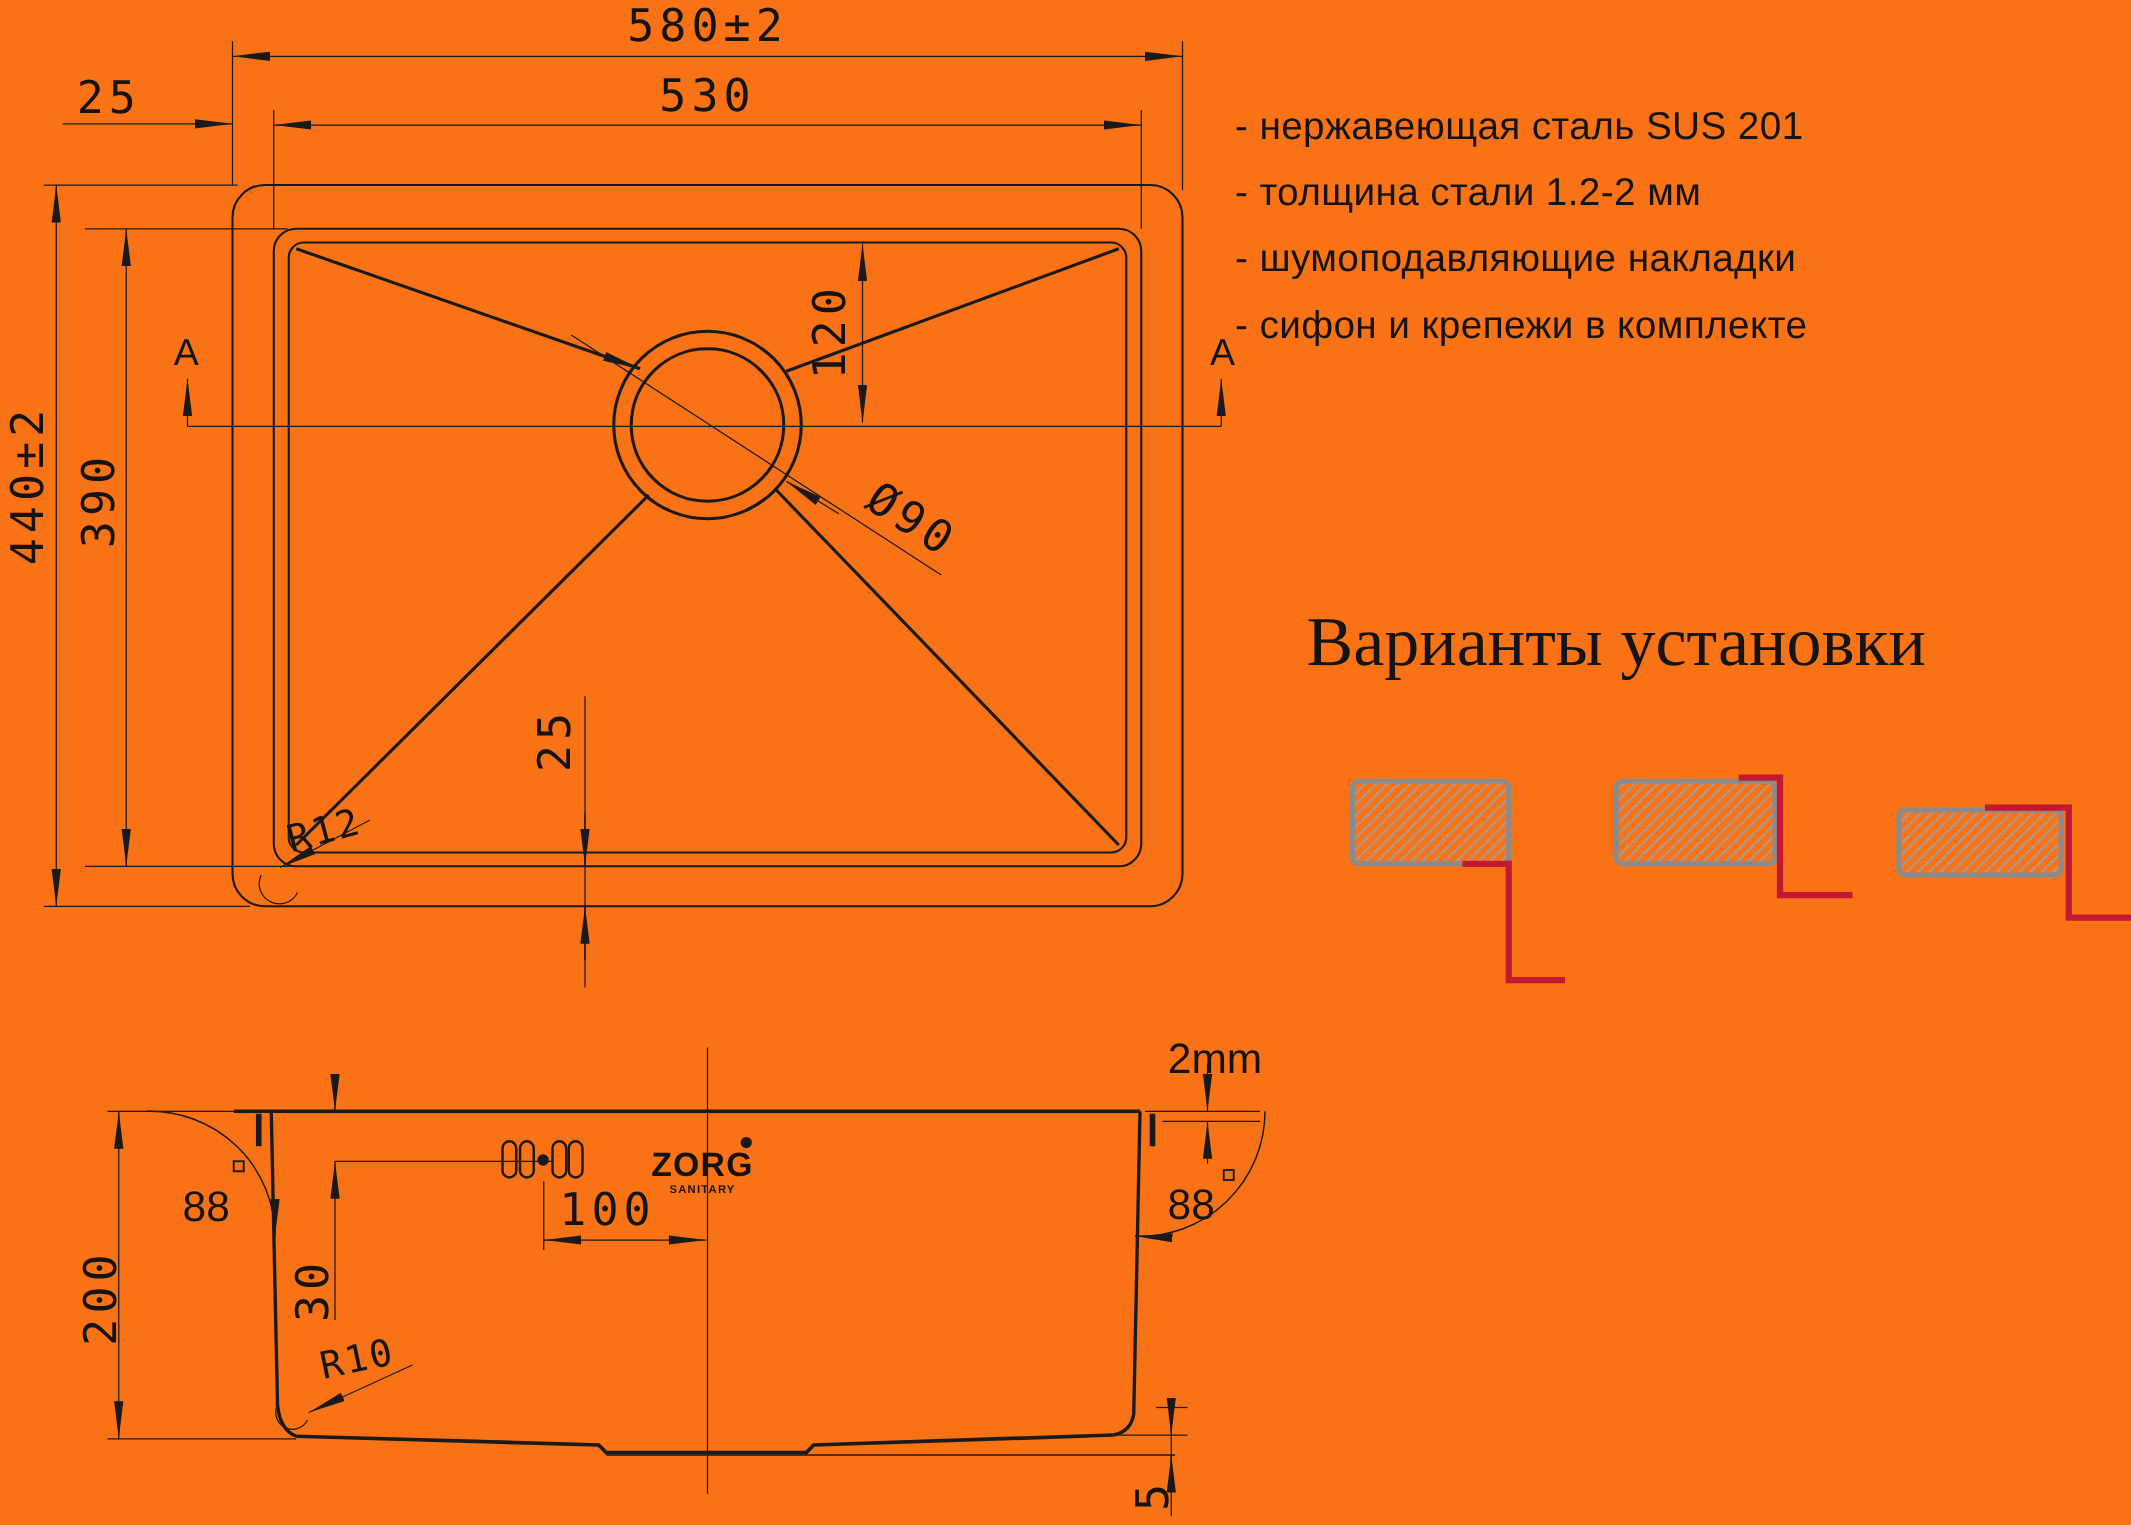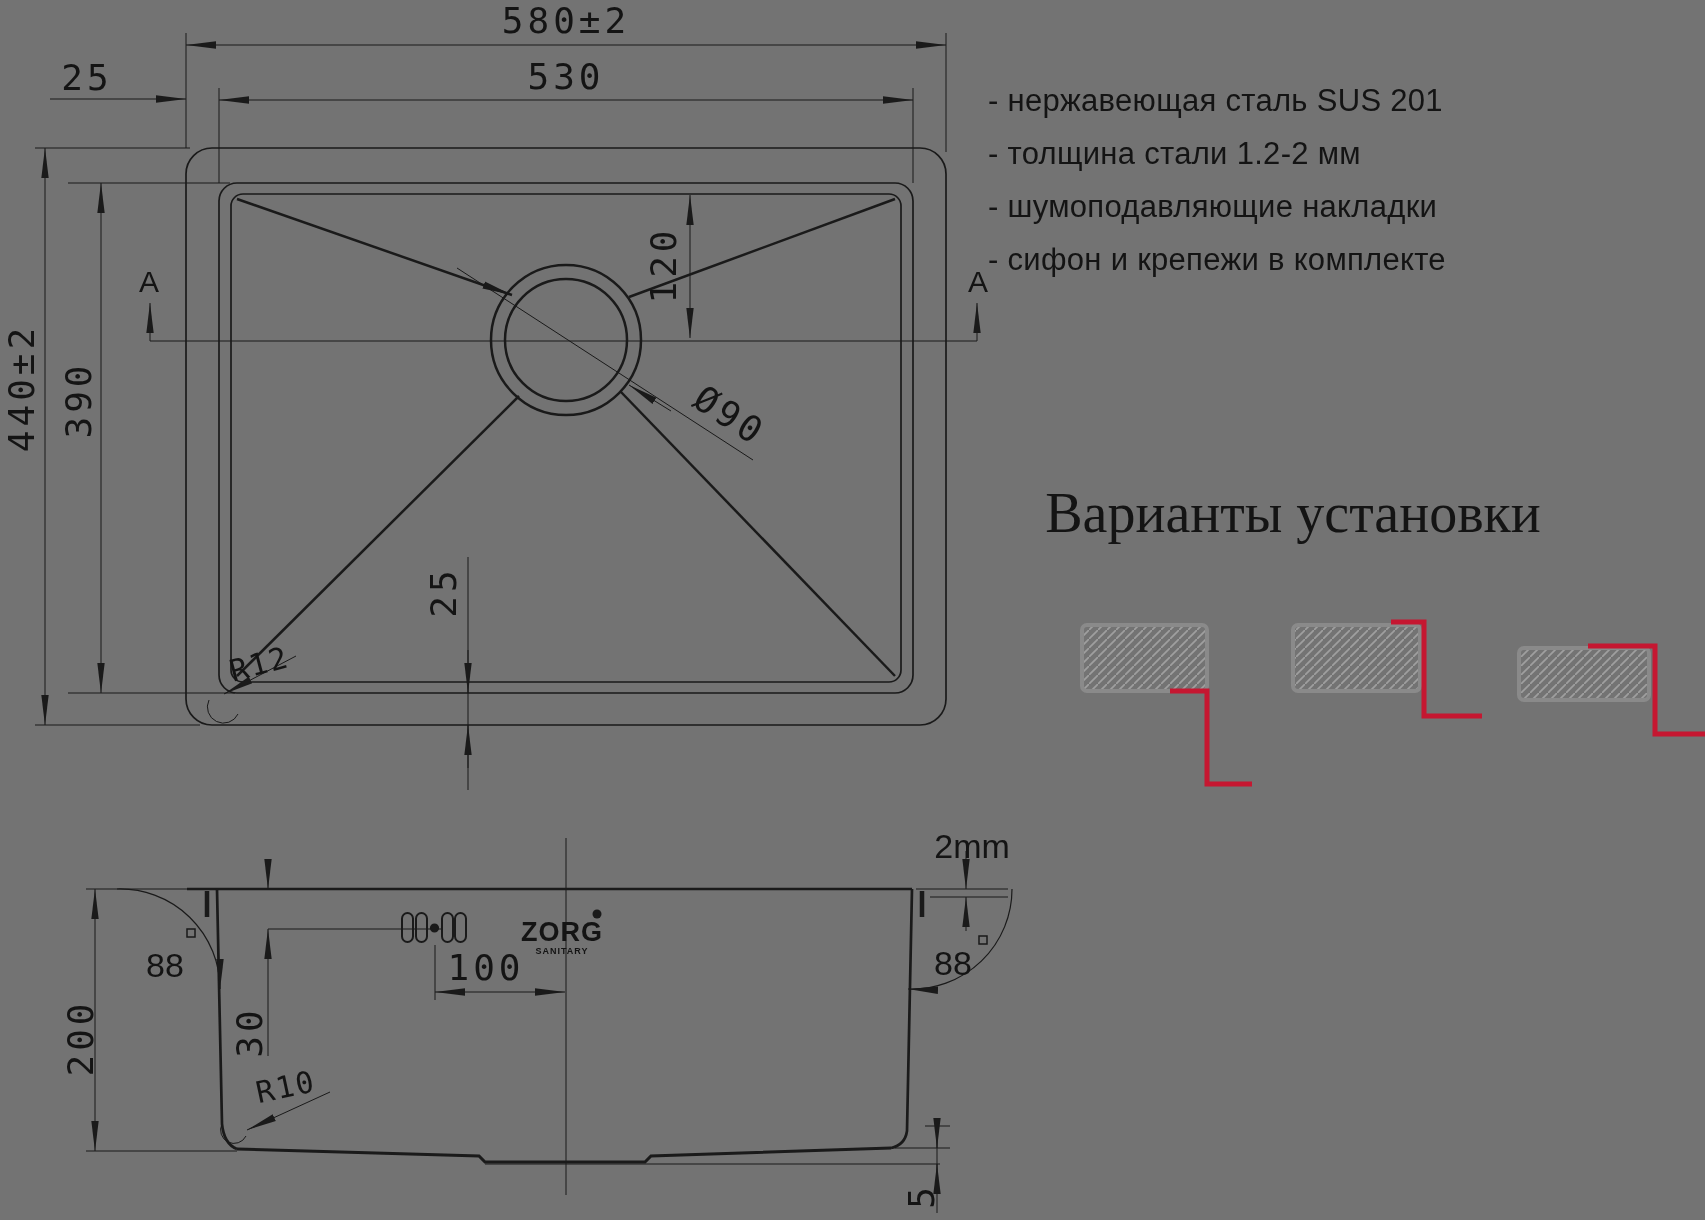--- a/index.html
+++ b/index.html
@@ -1,16 +1,16 @@
 <!DOCTYPE html>
 <html><head>
 <meta charset="utf-8">
 <style>
   html,body{margin:0;padding:0;background:#fff;}
-  #canvas{position:relative;width:1705px;height:1220px;background:#737373;overflow:hidden;
+  #canvas{position:relative;width:1705px;height:1220px;background:#f97316;overflow:hidden;
           font-family:"Liberation Sans",sans-serif;}
   svg{position:absolute;left:0;top:0;}
   text{fill:#141414;}
   .dim{font-family:"DejaVu Sans Mono",monospace;font-size:36px;letter-spacing:4px;}
   .dim-s{font-family:"DejaVu Sans Mono",monospace;font-size:30px;letter-spacing:2px;}
   .sec{font-family:"Liberation Sans",sans-serif;font-size:30px;}
   .spec{font-family:"Liberation Sans",sans-serif;font-size:31px;letter-spacing:0.3px;}
   .title{font-family:"Liberation Serif",serif;font-size:56px;}
   .logo{font-family:"Liberation Sans",sans-serif;font-weight:bold;font-size:27px;letter-spacing:1px;}
   .logosub{font-family:"Liberation Sans",sans-serif;font-weight:bold;font-size:9px;letter-spacing:1px;}

